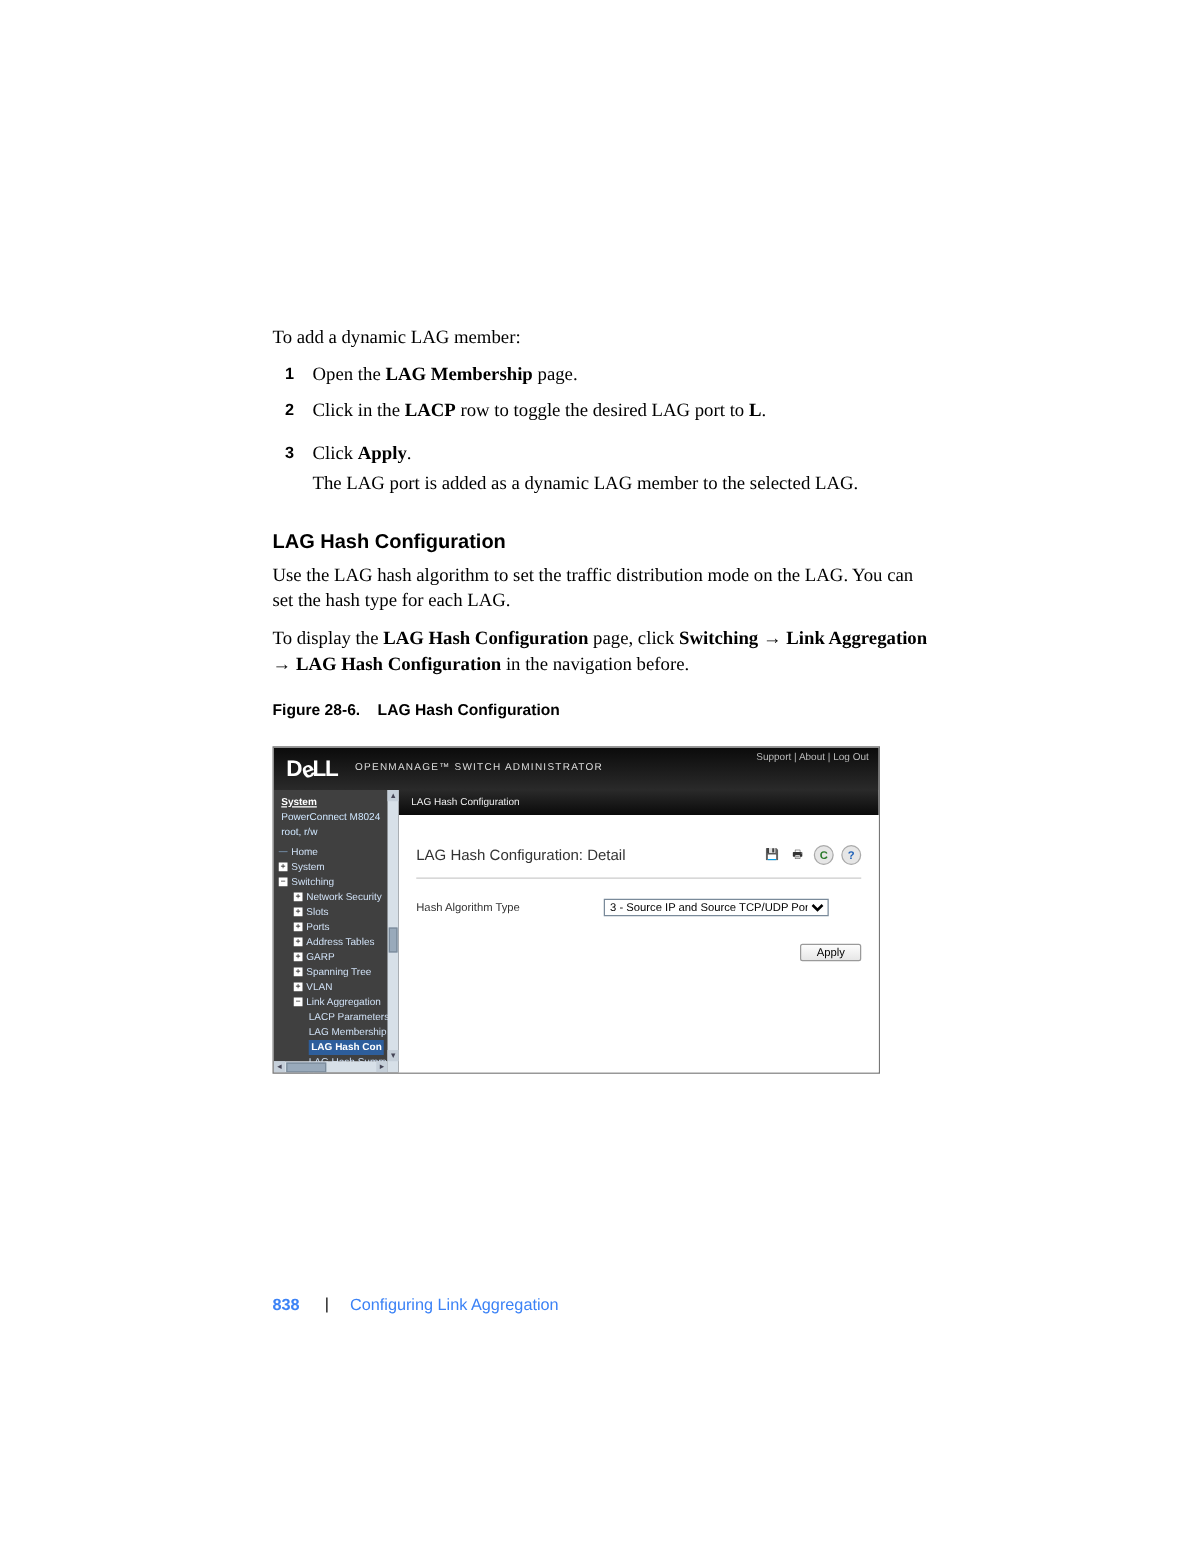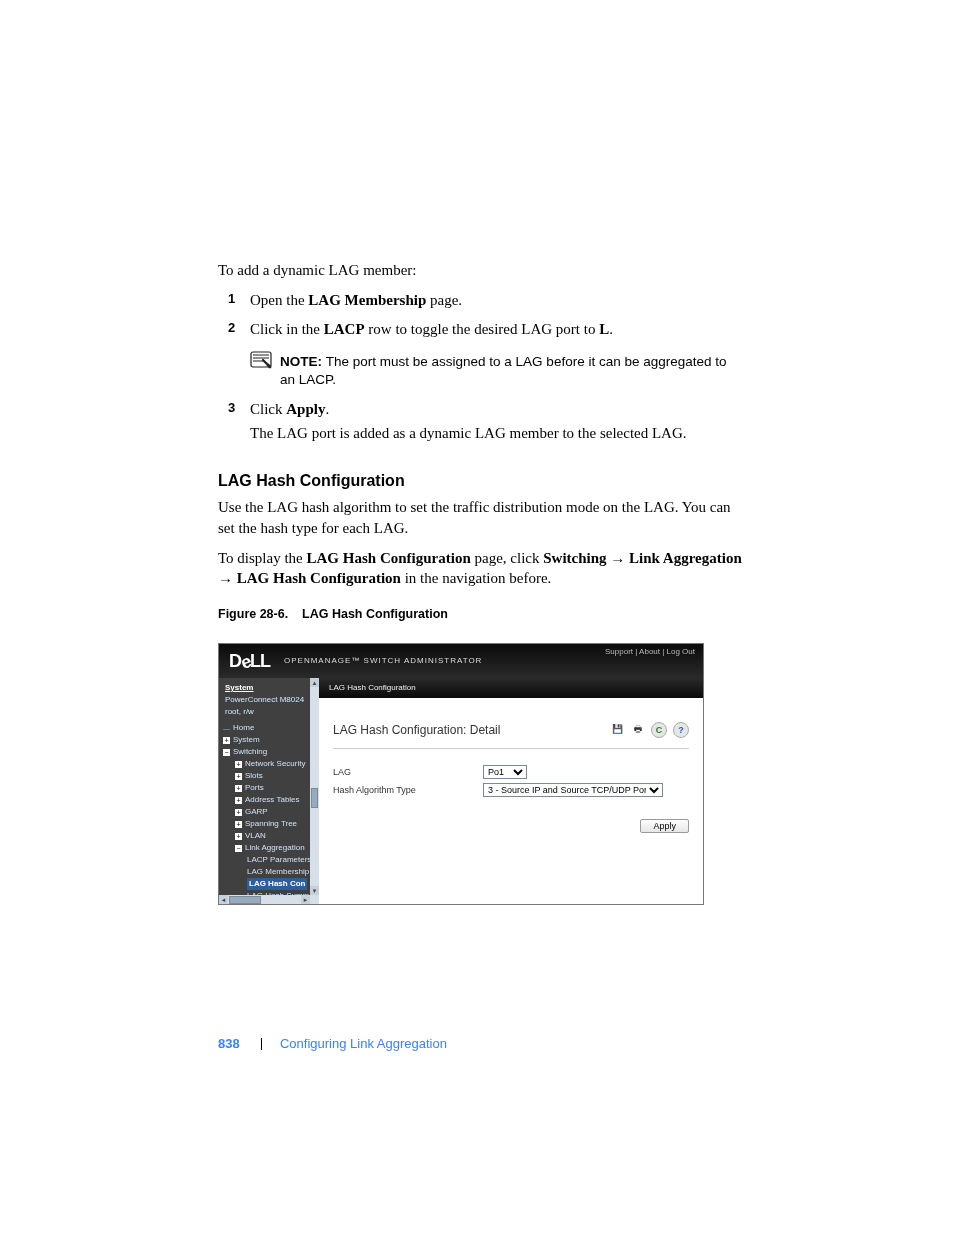--- a/index.html
+++ b/index.html
@@ -280,29 +280,20 @@
     <li>
       <span class="num">1</span>
       <span>Open the </span><b>LAG Membership</b><span> page.</span>
     </li>
     <li>
       <span class="num">2</span>
       <span>Click in the </span><b>LACP</b><span> row to toggle the desired LAG port to </span><b>L</b><span>.</span>
     </li>
   </ol>
 
-  <div class="note-box">
-    <svg width="22" height="18" viewBox="0 0 22 18">
-      <rect x="1" y="1" width="20" height="15" rx="2" fill="#fff" stroke="#222" stroke-width="1.2"></rect>
-      <path d="M3 4 L19 4 M3 7 L19 7 M3 10 L14 10" stroke="#222" stroke-width="1"></path>
-      <path d="M13 9 L19 15" stroke="#222" stroke-width="2.3" stroke-linecap="round"></path>
-      <path d="M18 14 L20 16" stroke="#222" stroke-width="2.8" stroke-linecap="round"></path>
-    </svg>
-    <span class="note-label">NOTE: </span><span>The port must be assigned to a LAG before it can be aggregated to an LACP.</span>
-  </div>
 
   <ol class="steps" start="3">
     <li>
       <span class="num">3</span>
       <span>Click </span><b>Apply</b><span>.</span>
       <div style="height:4px"></div>
       <span>The LAG port is added as a dynamic LAG member to the selected LAG.</span>
     </li>
   </ol>
 
@@ -371,28 +362,20 @@
             <span class="panel-title">LAG Hash Configuration: Detail</span>
             <span class="icon-row">
               <span class="ico save">💾</span>
               <span class="ico print">🖶</span>
               <span class="ico refresh">C</span>
               <span class="ico help">?</span>
             </span>
           </div>
           <table class="form">
             <tbody>
-                <tr>
-              <td>LAG</td>
-              <td>
-                <select class="sel" style="width:44px">
-                  <option>Po1</option>
-                </select>
-              </td>
-            </tr>
             <tr>
               <td>Hash Algorithm Type</td>
               <td>
                 <select class="sel" style="width:180px">
                   <option>3 - Source IP and Source TCP/UDP Port</option>
                 </select>
               </td>
             </tr>
           </tbody>
             </table>

